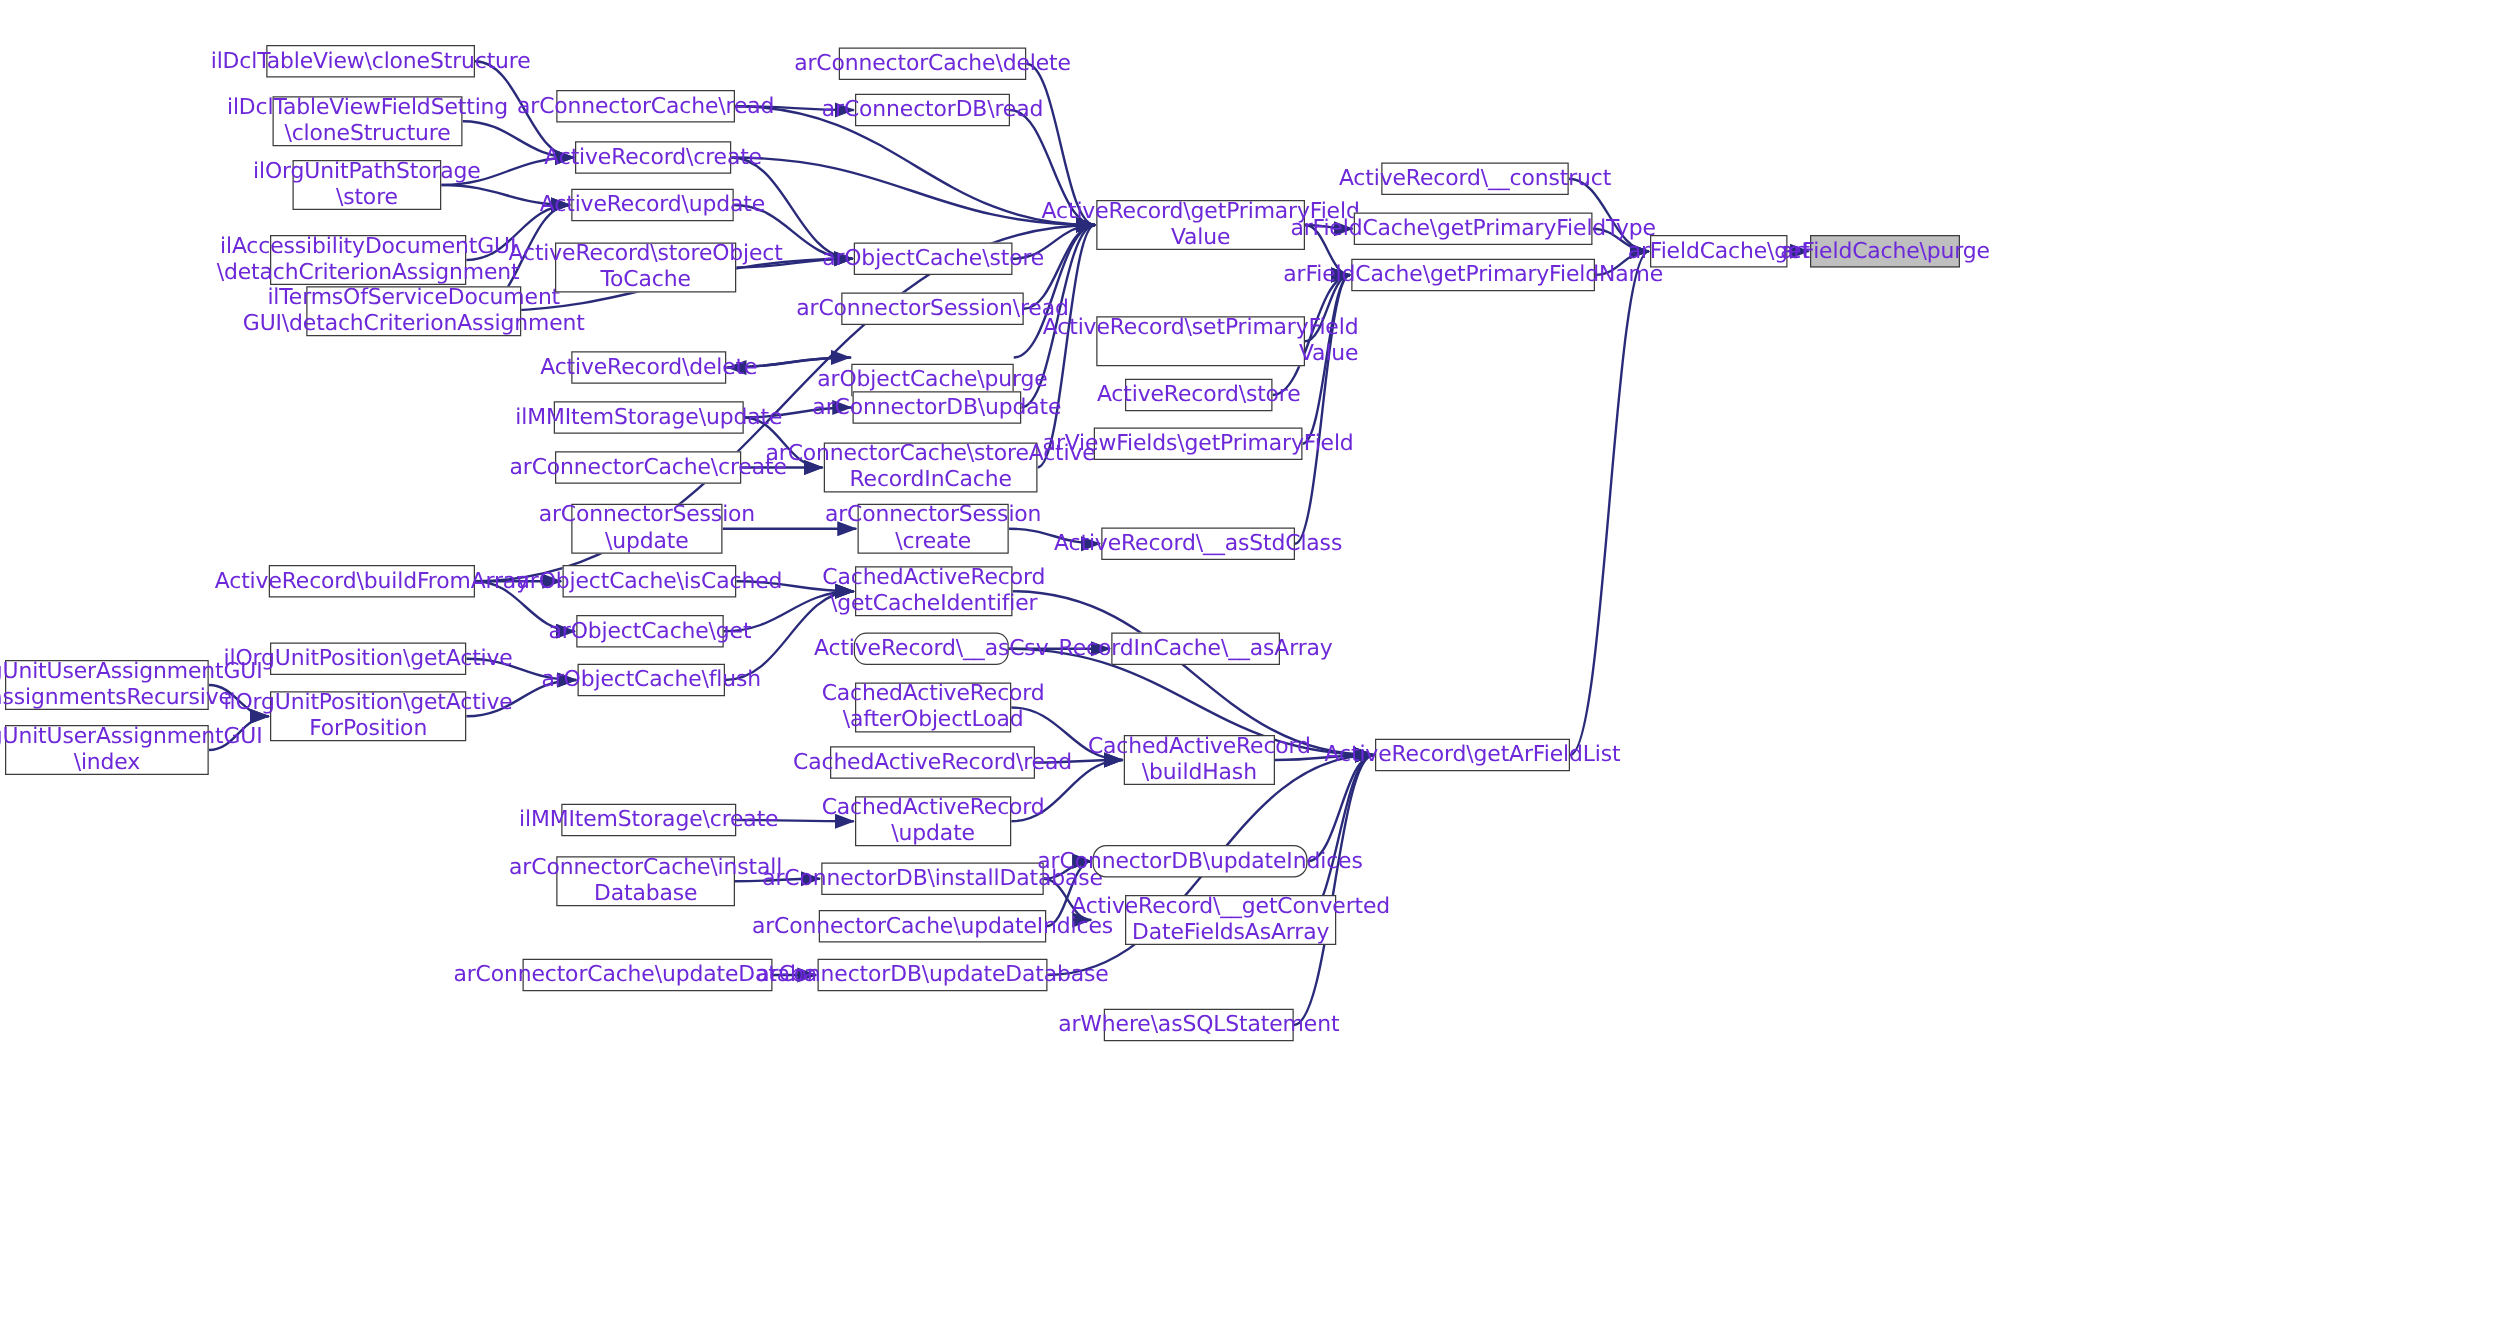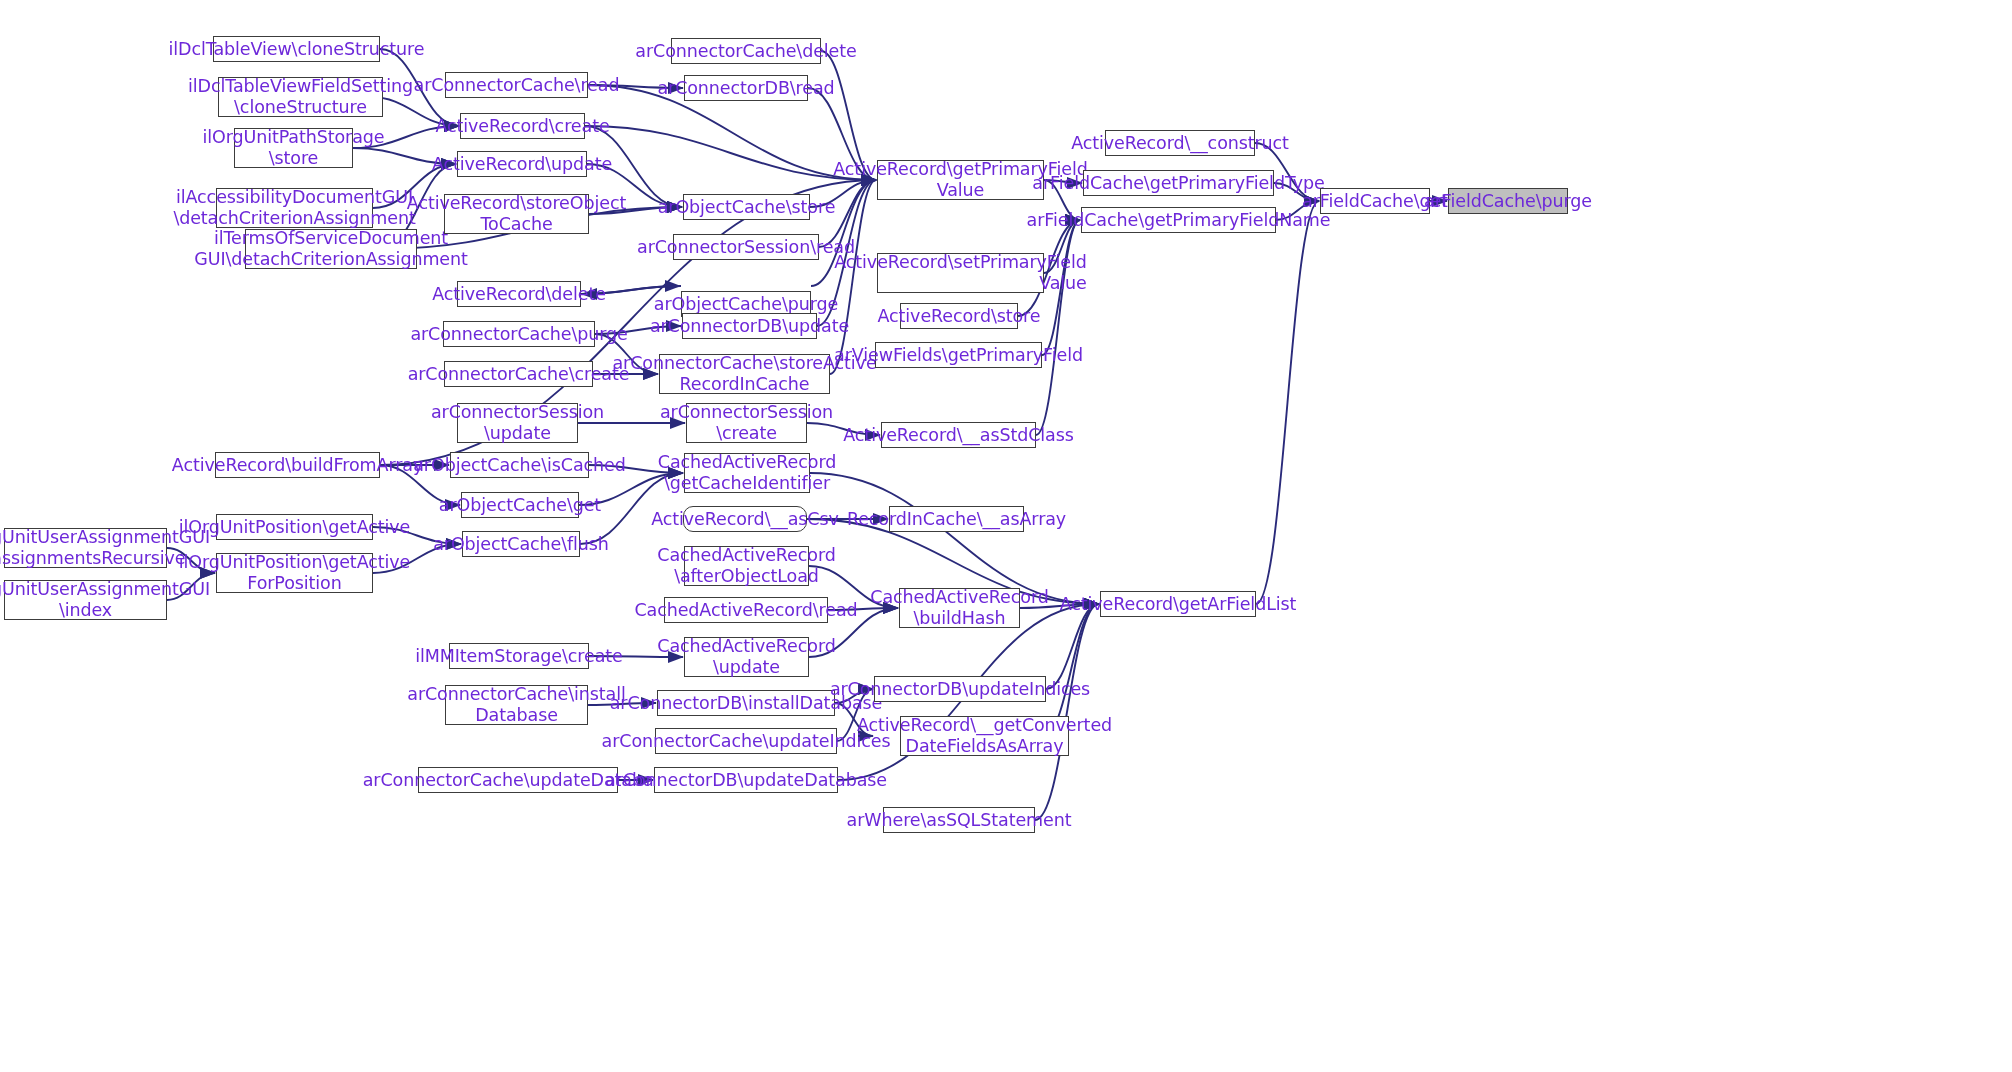--- a/index.html
+++ b/index.html
@@ -117,40 +117,40 @@
         <path d="M1042,355 C1059.1,355 1062.9,220 1080,220" marker-end="url(#arrow)"></path>
         <path d="M1036,435 C1055.8,435 1060.2,220 1080,220" marker-end="url(#arrow)"></path>
         <path d="M1255,143 C1283.8,143 1290.2,201 1319,201" marker-end="url(#arrow)"></path>
         <path d="M1274,183 C1294.25,183 1298.75,201 1319,201" marker-end="url(#arrow)"></path>
         <path d="M1276,220 C1295.35,220 1299.65,201 1319,201" marker-end="url(#arrow)"></path>
         <path d="M1256,604 C1284.35,604 1290.65,201 1319,201" marker-end="url(#arrow)"></path>
         <path d="M1430,201 C1437.65,201 1439.35,201 1447,201" marker-end="url(#arrow)"></path>
       </g>
   </svg>
 <div class="node" style="left: 213px; top: 36px; width: 167px; height: 26px;">ilDclTableView\cloneStructure</div>
-    <div class="node" style="left: 218px; top: 77px; width: 165px; height: 40px; text-align: center;">ilDclTableViewFieldSetting
+    <div class="node" style="left: 218px; top: 77px; width: 152px; height: 40px; text-align: center;">ilDclTableViewFieldSetting
 \cloneStructure</div>
     <div class="node" style="left: 234px; top: 128px; width: 119px; height: 40px;">ilOrgUnitPathStorage
 \store</div>
     <div class="node" style="left: 216px; top: 188px; width: 157px; height: 40px;">ilAccessibilityDocumentGUI
 \detachCriterionAssignment</div>
     <div class="node" style="left: 209px; top: 229px; width: 172px; height: 40px; margin-left: 36px;">ilTermsOfServiceDocument
 GUI\detachCriterionAssignment</div>
     <div class="node" style="left: 445px; top: 72px; width: 143px; height: 26px;">arConnectorCache\read</div>
     <div class="node" style="left: 460px; top: 113px; width: 125px; height: 26px;">ActiveRecord\create</div>
     <div class="node" style="left: 457px; top: 151px; width: 130px; height: 26px;">ActiveRecord\update</div>
     <div class="node" style="left: 444px; top: 194px; width: 145px; height: 40px;">ActiveRecord\storeObject
 ToCache</div>
     <div class="node" style="left: 671px; top: 38px; width: 150px; height: 26px;">arConnectorCache\delete</div>
     <div class="node" style="left: 684px; top: 75px; width: 124px; height: 26px;">arConnectorDB\read</div>
     <div class="node" style="left: 683px; top: 194px; width: 127px; height: 26px;">arObjectCache\store</div>
     <div class="node" style="left: 673px; top: 234px; width: 146px; height: 26px;">arConnectorSession\read</div>
     <div class="node" style="left: 681px; top: 273px; width: 130px; height: 26px; margin-top: 18px;">arObjectCache\purge</div>
     <div class="node" style="left: 457px; top: 281px; width: 124px; height: 26px;">ActiveRecord\delete</div>
-    <div class="node" style="left: 443px; top: 321px; width: 152px; height: 26px;">arConnectorCache\purge</div>
+    <div class="node" style="left: 443px; top: 321px; width: 152px; height: 26px;">ilMMItemStorage\update</div>
     <div class="node" style="left: 682px; top: 313px; width: 135px; height: 26px;">arConnectorDB\update</div>
     <div class="node" style="left: 444px; top: 361px; width: 149px; height: 26px;">arConnectorCache\create</div>
     <div class="node" style="left: 659px; top: 354px; width: 171px; height: 40px;">arConnectorCache\storeActive
 RecordInCache</div>
     <div class="node" style="left: 457px; top: 403px; width: 121px; height: 40px;">arConnectorSession
 \update</div>
     <div class="node" style="left: 686px; top: 403px; width: 121px; height: 40px;">arConnectorSession
 \create</div>
     <div class="node" style="left: 215px; top: 452px; width: 165px; height: 26px;">ActiveRecord\buildFromArray</div>
     <div class="node" style="left: 450px; top: 452px; width: 139px; height: 26px;">arObjectCache\isCached</div>
@@ -172,21 +172,21 @@
     <div class="node" style="left: 664px; top: 597px; width: 164px; height: 26px;">CachedActiveRecord\read</div>
     <div class="node" style="left: 899px; top: 588px; width: 121px; height: 40px;">CachedActiveRecord
 \buildHash</div>
     <div class="node" style="left: 1100px; top: 591px; width: 156px; height: 26px;">ActiveRecord\getArFieldList</div>
     <div class="node" style="left: 684px; top: 637px; width: 125px; height: 40px;">CachedActiveRecord
 \update</div>
     <div class="node" style="left: 449px; top: 643px; width: 140px; height: 26px;">ilMMItemStorage\create</div>
     <div class="node" style="left: 445px; top: 685px; width: 143px; height: 40px;">arConnectorCache\install
 Database</div>
     <div class="node" style="left: 657px; top: 690px; width: 178px; height: 26px;">arConnectorDB\installDatabase</div>
-    <div class="node" style="left: 874px; top: 676px; width: 172px; height: 26px;">arConnectorDB\updateIndices</div>
+    <div class="node" style="left: 874px; top: 676px; width: 172px; height: 26px; border-radius: 11px;">arConnectorDB\updateIndices</div>
     <div class="node" style="left: 900px; top: 716px; width: 169px; height: 40px;">ActiveRecord\__getConverted
 DateFieldsAsArray</div>
     <div class="node" style="left: 655px; top: 728px; width: 182px; height: 26px;">arConnectorCache\updateIndices</div>
     <div class="node" style="left: 418px; top: 767px; width: 200px; height: 26px;">arConnectorCache\updateDatabase</div>
     <div class="node" style="left: 654px; top: 767px; width: 184px; height: 26px;">arConnectorDB\updateDatabase</div>
     <div class="node" style="left: 883px; top: 807px; width: 152px; height: 26px;">arWhere\asSQLStatement</div>
     <div class="node" style="left: 877px; top: 160px; width: 167px; height: 40px;">ActiveRecord\getPrimaryField
 Value</div>
     <div class="node" style="left: 877px; top: 253px; width: 167px; height: 40px; text-align: right;">ActiveRecord\setPrimaryField
 Value</div>

